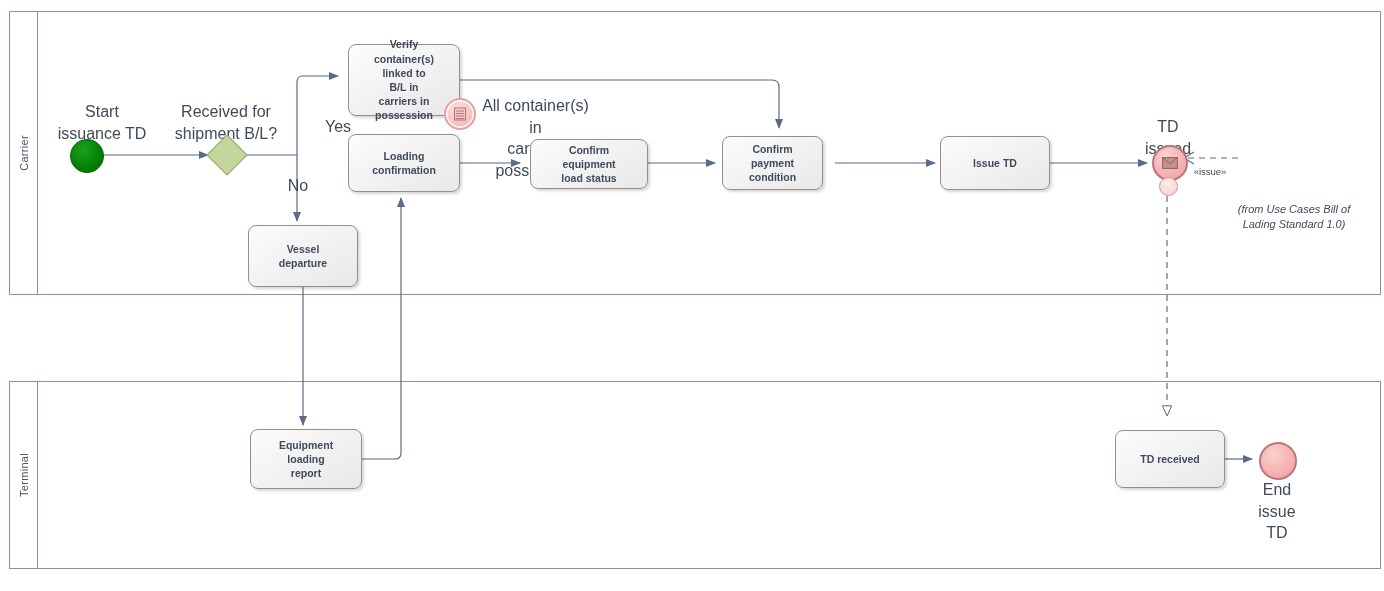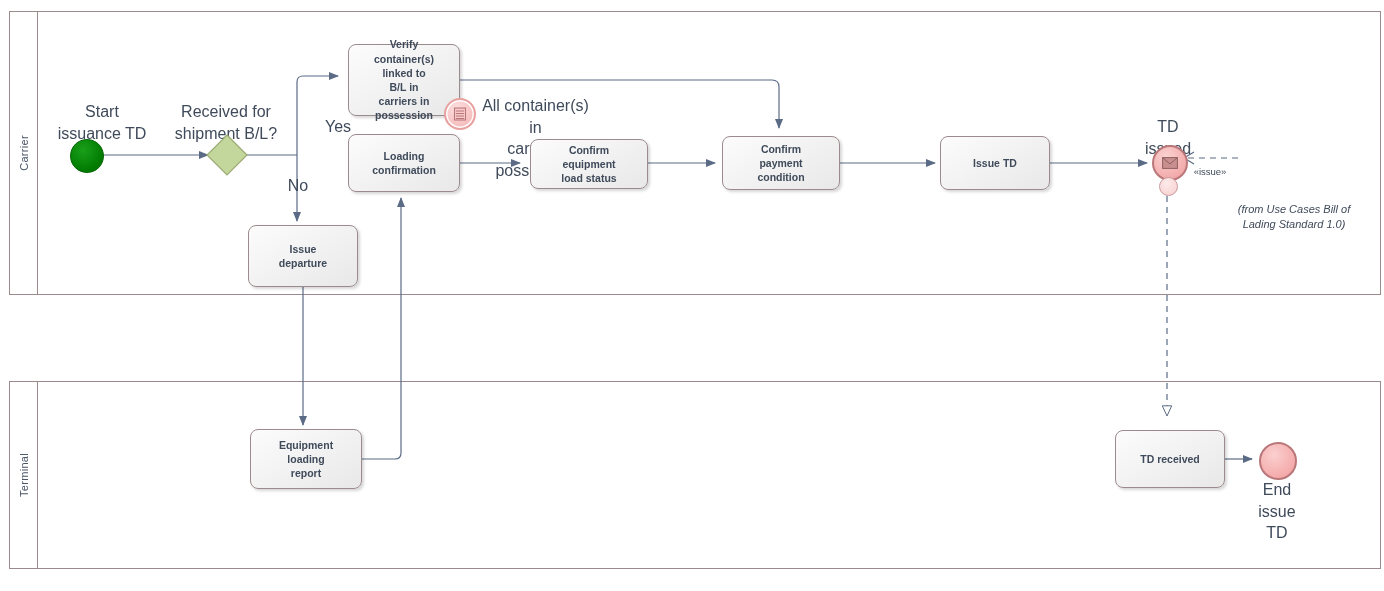--- a/index.html
+++ b/index.html
@@ -131,21 +131,21 @@
 carrier's possession</div>
 
   <div class="task" style="left:348px;top:134px;width:112px;height:58px;">
     <span>Loading confirmation</span>
   </div>
 
   <div class="task" style="left:530px;top:139px;width:118px;height:50px;">
     <span>Confirm equipment load status</span>
   </div>
 
-  <div class="task" style="left:722px;top:136px;width:118px;height:54px;">
+  <div class="task" style="left:722px;top:136px;width:101px;height:54px;">
     <span>Confirm payment condition</span>
   </div>
 
   <div class="task" style="left:940px;top:136px;width:110px;height:54px;">
     <span>Issue TD</span>
   </div>
 
   <div class="lbl" style="left:1138px;top:116px;width:60px;">TD
 issued</div>
   <div class="msg-ev" style="left:1152px;top:145px;width:32px;height:32px;">
@@ -154,21 +154,21 @@
       <path d="M0.6,0.6 L8,7 L15.4,0.6" fill="none" stroke="#8e5f62" stroke-width="1"></path>
     </svg>
   </div>
   <div class="attach-ev" style="left:1159px;top:177px;width:17px;height:17px;"></div>
 
   <div class="lbl stereo" style="left:1186px;top:166px;width:48px;">«issue»</div>
 
   <div class="lbl italic" style="left:1230px;top:202px;width:128px;">(from Use Cases Bill of Lading Standard 1.0)</div>
 
   <div class="task" style="left:248px;top:225px;width:110px;height:62px;">
-    <span>Issue departure</span>
+    <span>Vessel departure</span>
   </div>
 
   <div class="task" style="left:250px;top:429px;width:112px;height:60px;">
     <span>Equipment loading report</span>
   </div>
 
   <div class="task" style="left:1115px;top:430px;width:110px;height:58px;justify-content:center;">
     <span>TD received</span>
   </div>
 

